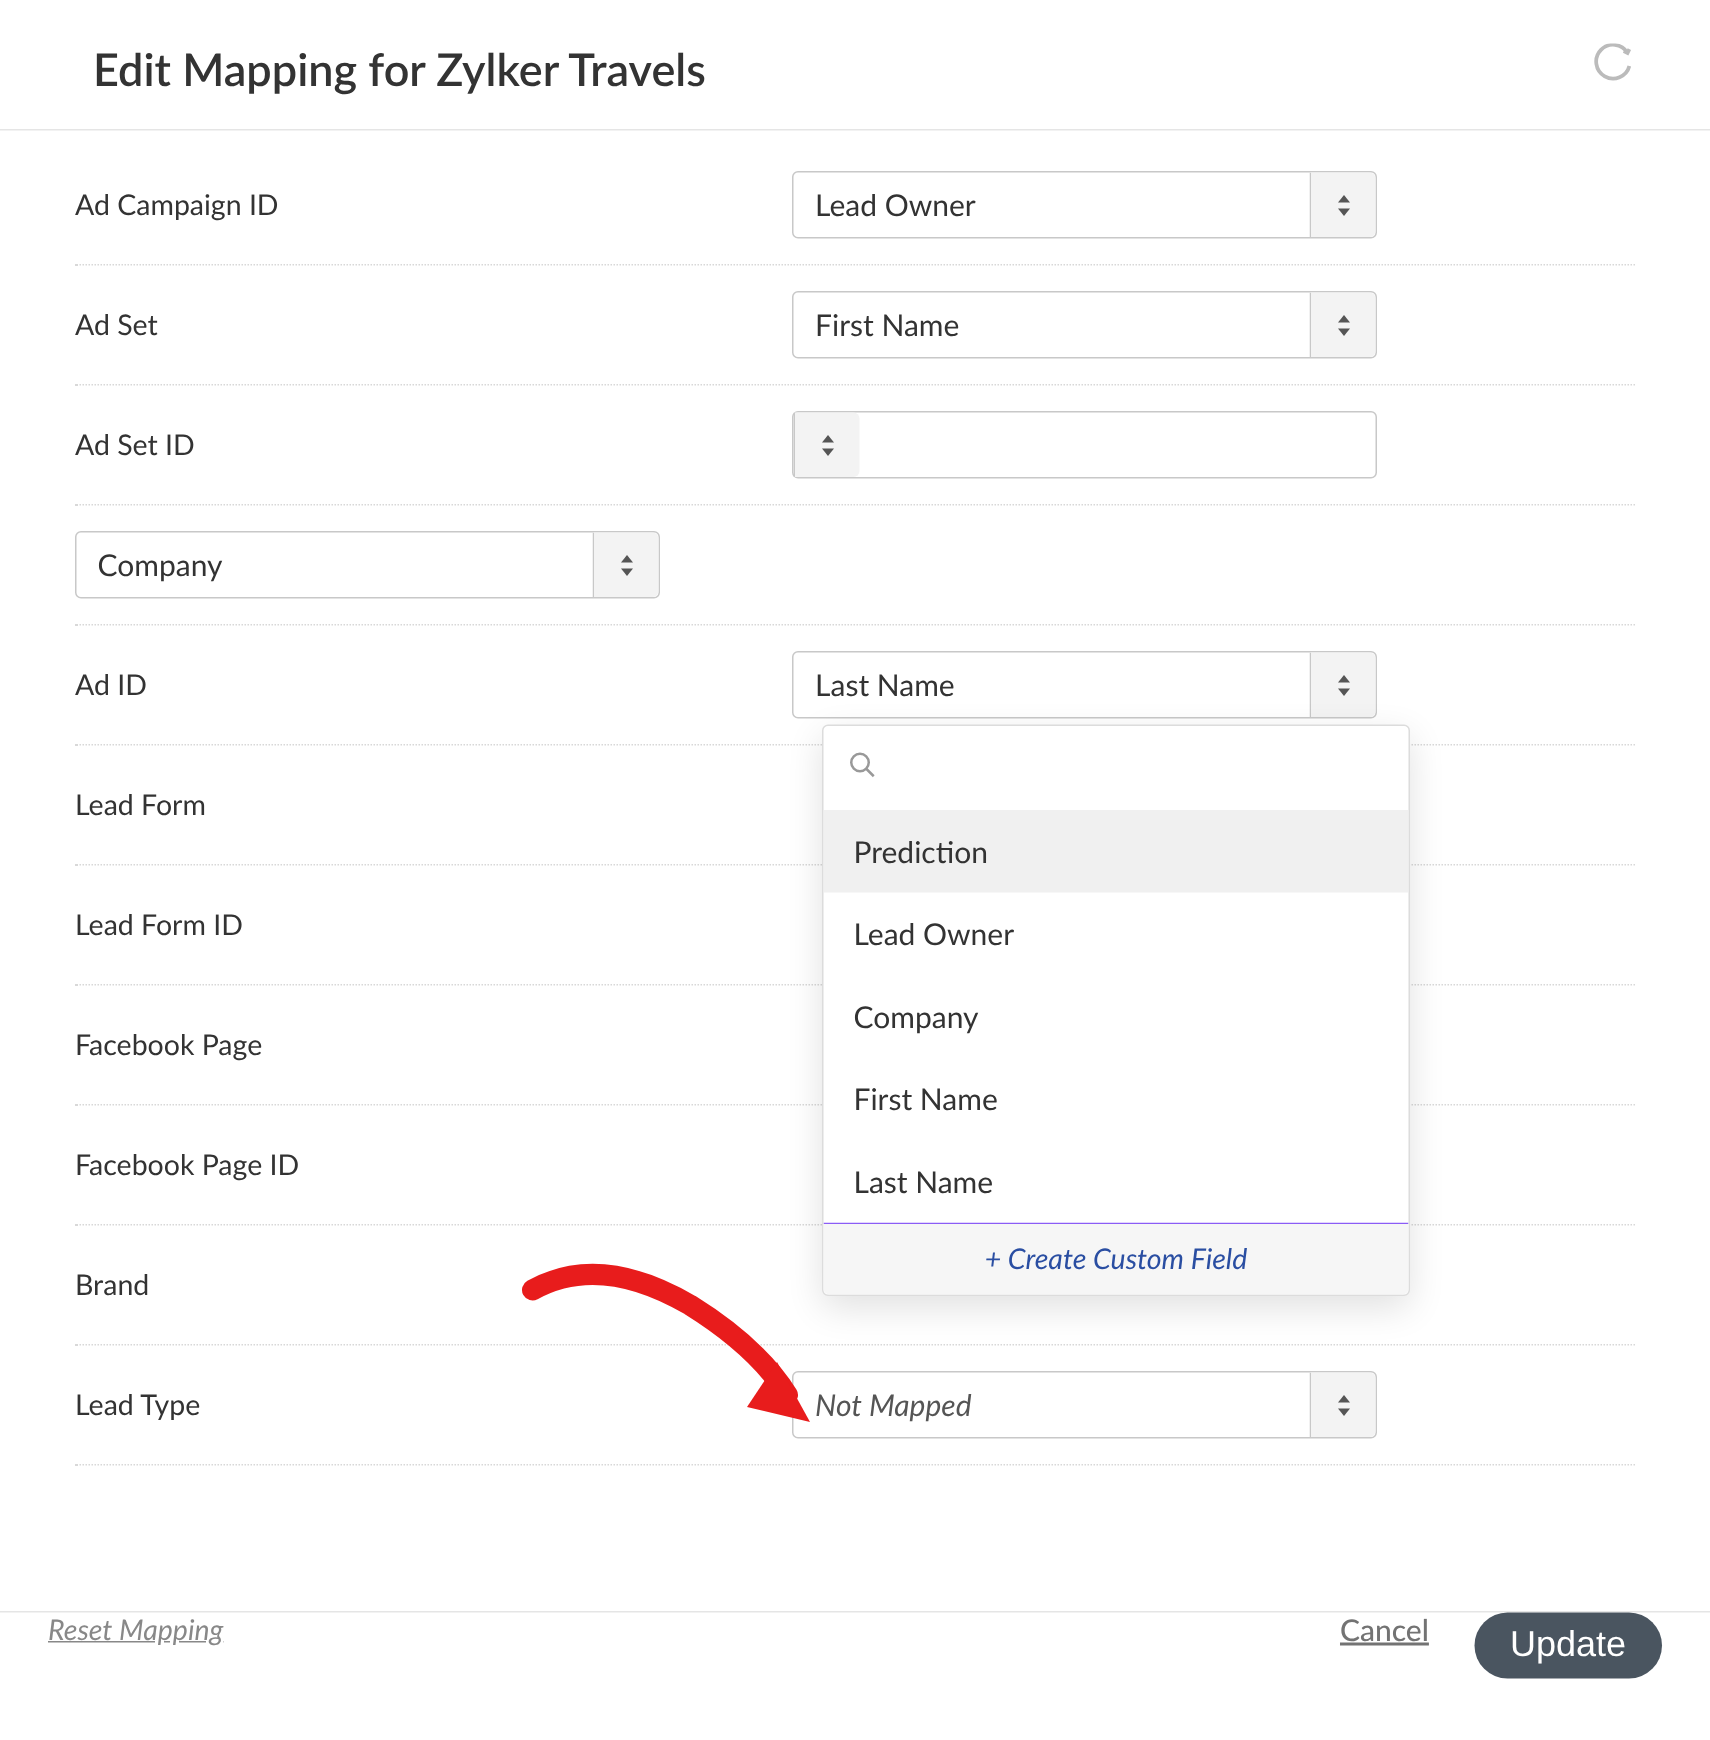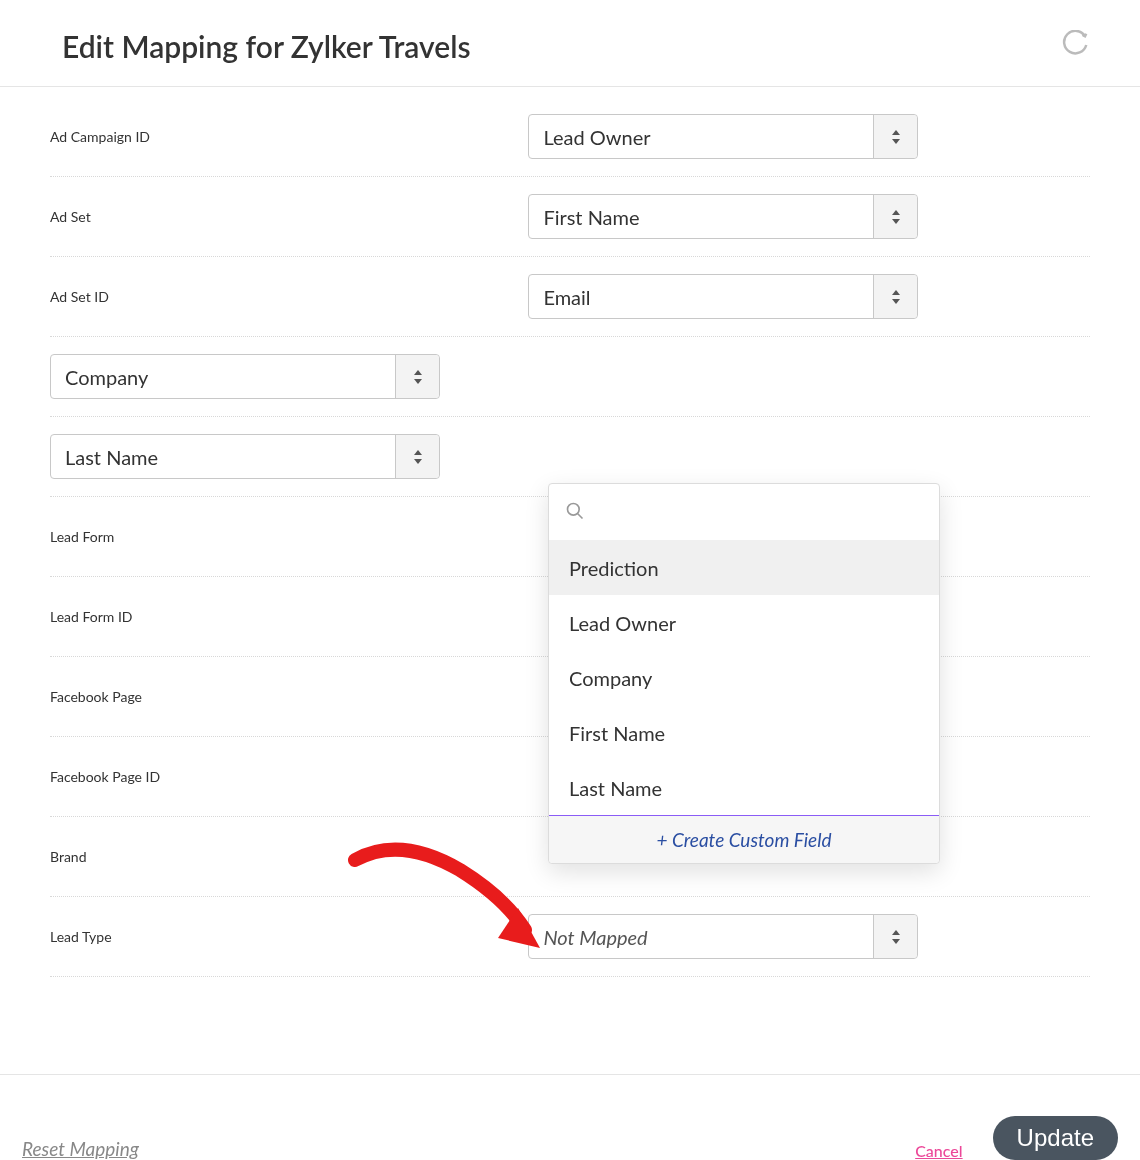--- a/index.html
+++ b/index.html
@@ -31,21 +31,21 @@
   }
   .row {
     display: flex;
     align-items: center;
     height: 80px;
     border-bottom: 1px dotted #d8d8d8;
   }
   .row:last-of-type { border-bottom: dotted 1px #d8d8d8; }
   .label-cell {
     width: 46%;
-    font-size: 14px;
+    font-size: 19px;
     color: #333;
     font-weight: 400;
   }
   .select-cell {
     width: 54%;
     display: flex;
     align-items: center;
   }
   .select {
     position: relative;
@@ -134,41 +134,40 @@
     border-bottom-left-radius: 4px;
     border-bottom-right-radius: 4px;
   }
 
   .footer {
     position: absolute;
     left: 0; right: 0; bottom: 0;
     height: 86px;
     border-top: 1px solid #e5e5e5;
     display: flex;
-    align-items: flex-end;
-    padding: 0 22px;
+    align-items: flex-start;
+    padding: 0 32px;
     background: #fff;
     z-index: 10;
   }
   .reset-link {
     font-size: 19px;
     font-style: italic;
     color: #888;
     text-decoration: underline;
     cursor: pointer;
   }
   .footer-spacer { flex: 1; }
   .cancel-link {
-    font-size: 16px;
-    color: #ec4899;
+    font-size: 20px;
+    color: #737373;
     text-decoration: underline;
     margin-right: 30px;
     cursor: pointer;
     font-weight: 500;
-    margin-top: 36px;
   }
   .update-btn {
     background: #4a5560;
     color: #fff;
     border: none;
     height: 44px;
     padding: 0 24px;
     font-size: 24px;
     border-radius: 22px;
     cursor: pointer;
@@ -227,21 +226,20 @@
             </svg>
         </div>
       </div>
     </div>
   </div>
 
   <div class="row">
     <div class="label-cell">Ad Set ID</div>
     <div class="select-cell">
       <div class="select">
-        <div class="select-value">Email</div>
         <div class="select-caret">
           <svg viewBox="0 0 12 20">
               <polygon points="6,3 10,8 2,8"></polygon>
               <polygon points="6,17 10,12 2,12"></polygon>
             </svg>
         </div>
       </div>
     </div>
   </div>
 
@@ -253,20 +251,21 @@
           <svg viewBox="0 0 12 20">
               <polygon points="6,3 10,8 2,8"></polygon>
               <polygon points="6,17 10,12 2,12"></polygon>
             </svg>
         </div>
       </div>
     </div>
   </div>
 
   <div class="row">
+    <div class="label-cell">Ad ID</div>
     <div class="select-cell">
       <div class="select">
         <div class="select-value">Last Name</div>
         <div class="select-caret">
           <svg viewBox="0 0 12 20">
               <polygon points="6,3 10,8 2,8"></polygon>
               <polygon points="6,17 10,12 2,12"></polygon>
             </svg>
         </div>
       </div>

